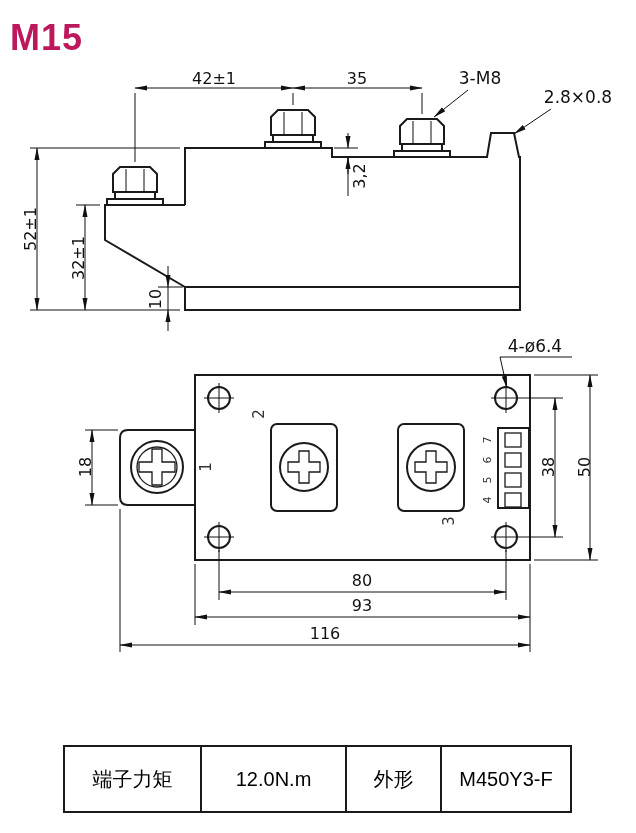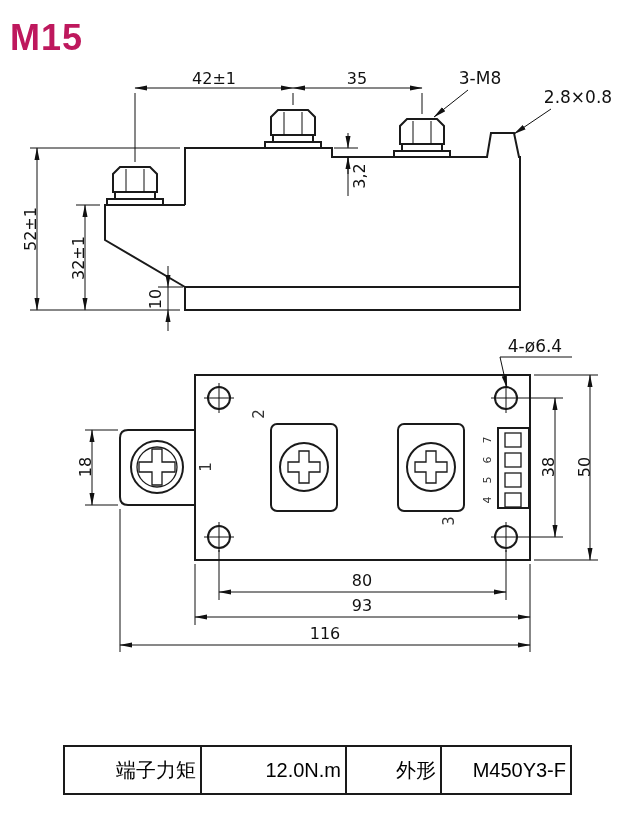--- a/index.html
+++ b/index.html
@@ -19,22 +19,22 @@
   .thin{stroke:#1a1a1a;stroke-width:1.3;fill:#fff;}
   .dim{stroke:#111;stroke-width:1;fill:none;}
   .dt{font:16px "DejaVu Sans", sans-serif;fill:#111;text-anchor:middle;}
   .lt{font:17px "DejaVu Sans", sans-serif;fill:#111;text-anchor:middle;}
   .st{font:15px "DejaVu Sans", sans-serif;fill:#333;text-anchor:middle;}
   .pt{font:11px "DejaVu Sans", sans-serif;fill:#333;text-anchor:middle;}
   #spec{
     position:absolute;left:63px;top:745px;border-collapse:collapse;
   }
   #spec td{
-    border:2px solid #1a1a1a;height:38px;text-align:right;vertical-align:middle;
-    font-size:20px;color:#000;padding:4px 4px;
+    border:2px solid #1a1a1a;height:38px;text-align:center;vertical-align:middle;
+    font-size:20px;color:#000;padding:13px 4px;
   }
 </style>
 </head>
 <body>
 
 <div id="title">M15</div>
 
 <svg width="636" height="710" viewBox="0 0 636 710">
   <defs>
     <marker id="arr" viewBox="0 0 10 10" refX="9.5" refY="5" markerWidth="13" markerHeight="13" orient="auto-start-reverse" markerUnits="userSpaceOnUse">

